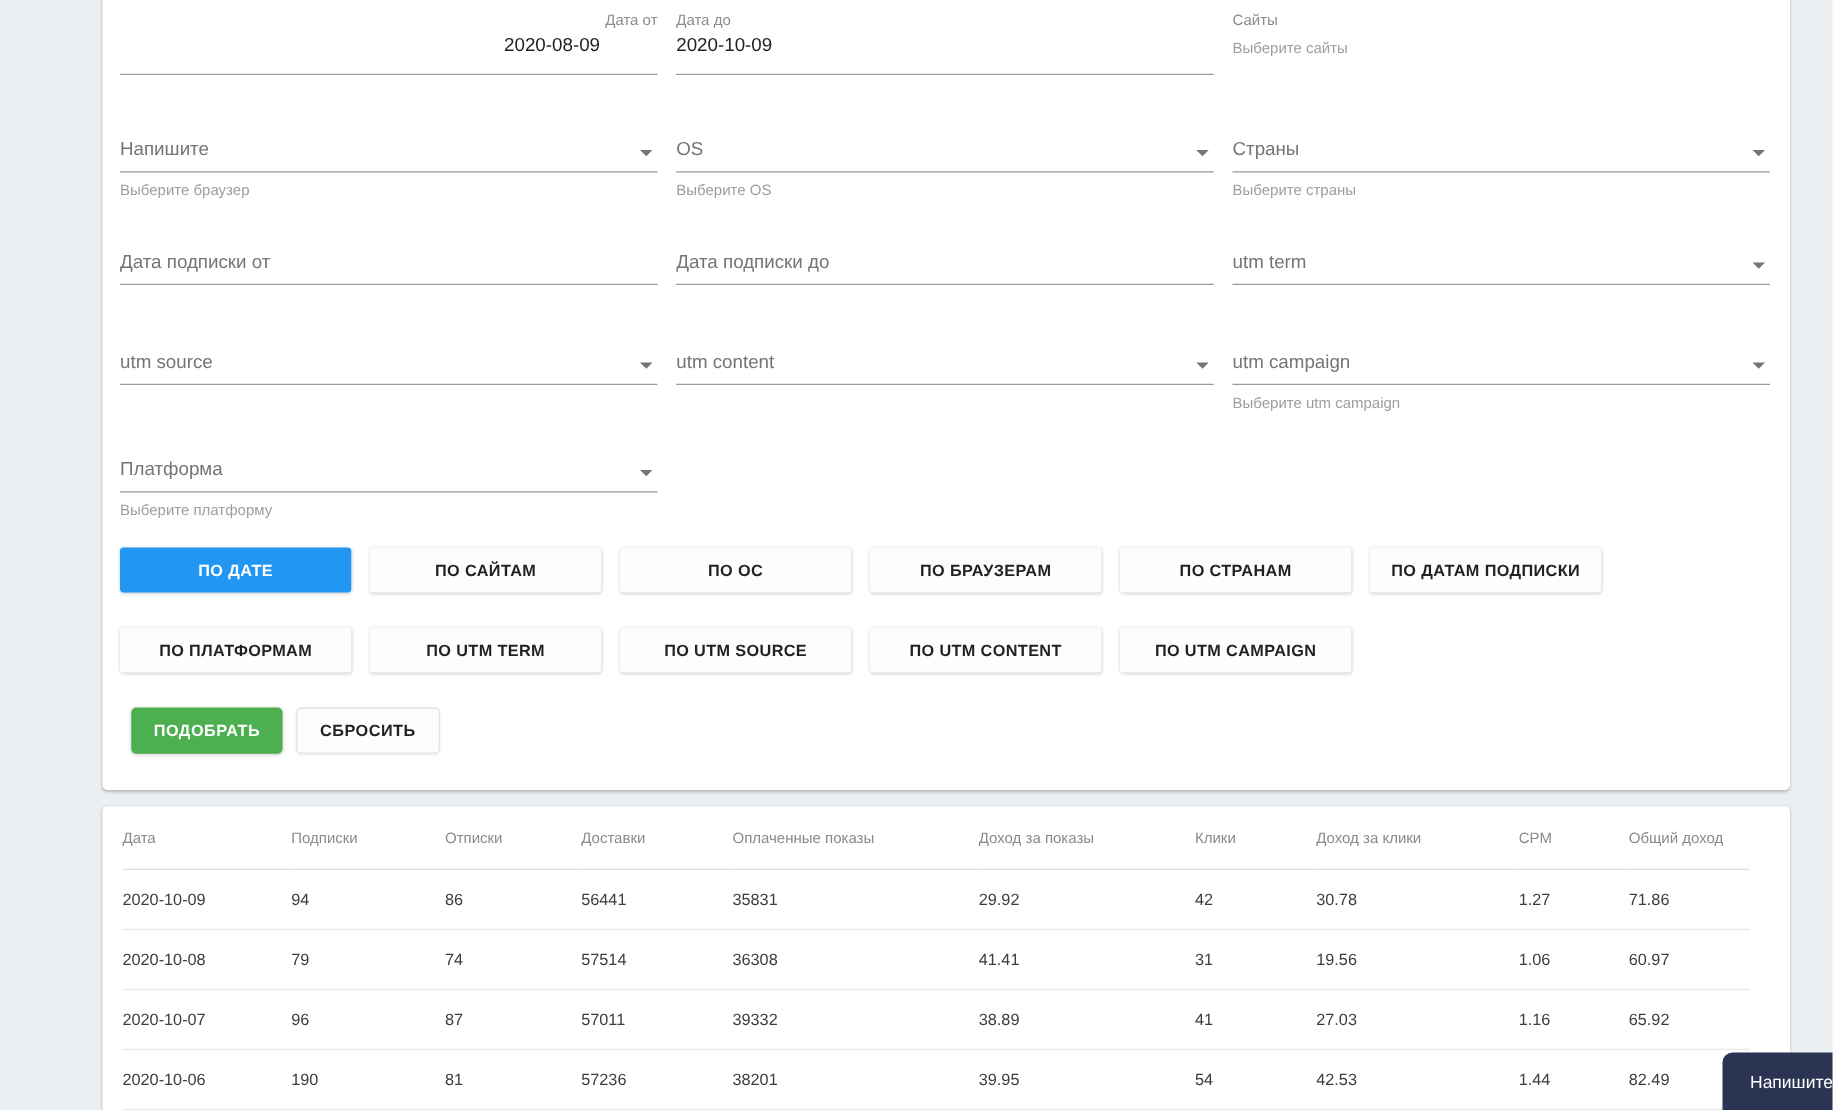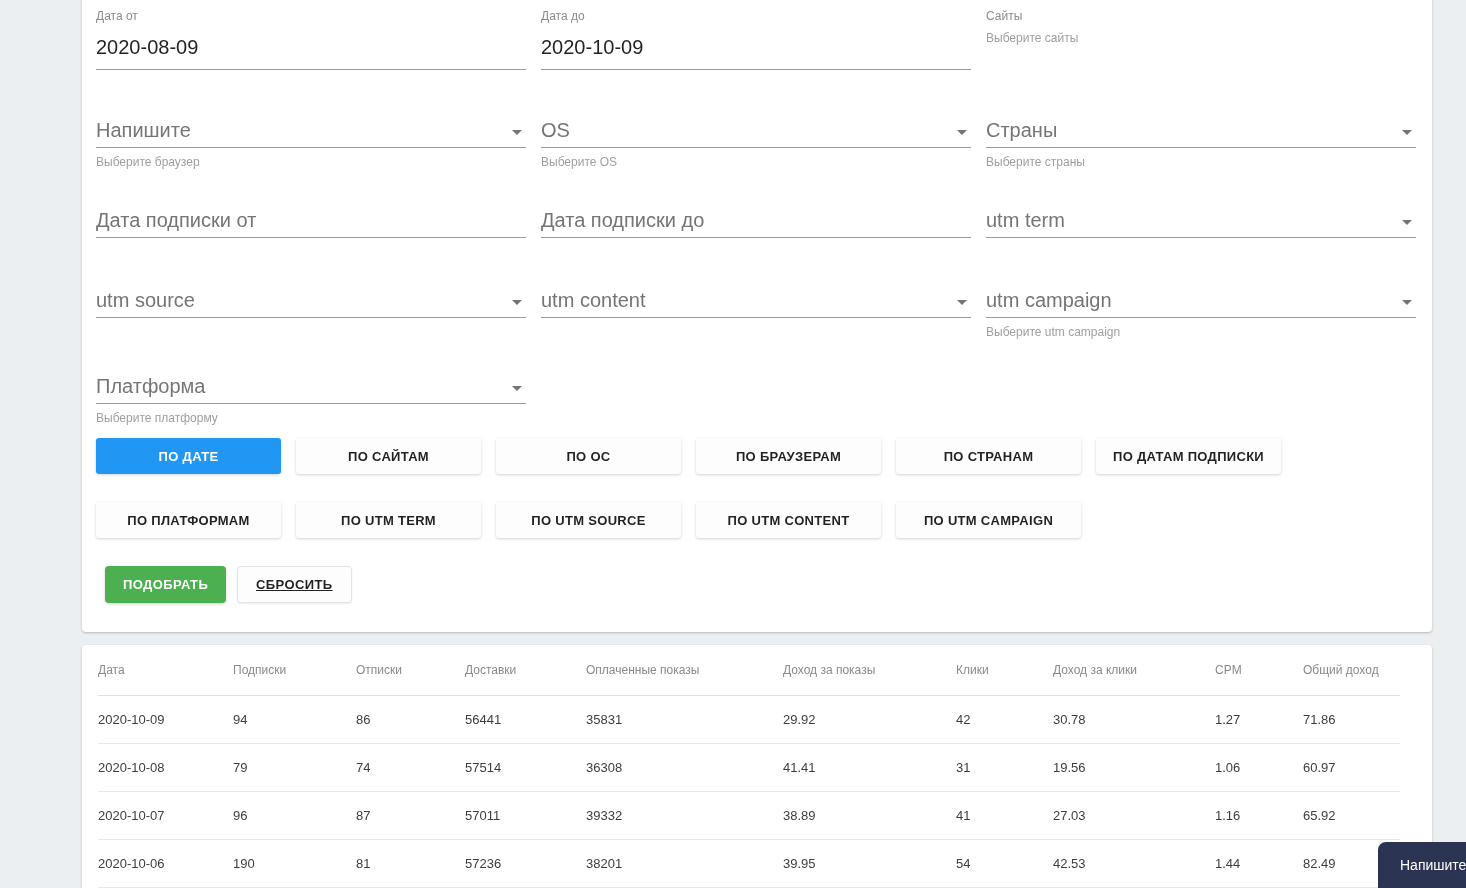--- a/index.html
+++ b/index.html
@@ -14,22 +14,22 @@
     position:absolute; background:#ffffff; border-radius:4px;
     box-shadow:0 1px 3px rgba(0,0,0,.14), 0 1px 2px rgba(0,0,0,.10);
   }
   #filter-card { left:82px; top:-12px; width:1350px; height:644px; }
   #table-card  { left:82px; top:645px; width:1350px; height:260px; }
 
   
   .field { position:absolute; width:430px; }
   .f-label { font-size:12px; line-height:16px; color:#8b8b8b; }
   .f-row { position:relative; border-bottom:1px solid #9a9a9a; cursor:text; }
-  .f-value { font-size:20px; line-height:22px; padding:2px 46px 11px 0;
-             color:rgba(0,0,0,.87); white-space:nowrap; overflow:hidden;margin-top:10px; }
+  .f-value { font-size:15px; line-height:22px; padding:2px 46px 11px 0;
+             color:rgba(0,0,0,.87); white-space:nowrap; overflow:hidden; }
   .sel .f-value { line-height:20px; padding:0 46px 7px 0; color:#757575; }
   .f-hint { font-size:12px; line-height:16px; color:#9e9e9e; margin-top:6px; }
   .caret { position:absolute; right:4px; top:50%; margin-top:-4px;
            width:0; height:0; border-left:5px solid transparent;
            border-right:5px solid transparent; border-top:5px solid #757575;
            cursor:pointer; }
   .clear-x { position:absolute; right:34px; top:50%; margin-top:-12px;
              width:24px; height:24px; text-align:center; line-height:24px;
              font-size:18px; color:#616161; cursor:pointer; }
 
@@ -45,21 +45,21 @@
 
   .action-btn {
     height:37px; border:none; border-radius:4px; cursor:pointer;
     font-family:"Liberation Sans",sans-serif; font-size:13px; font-weight:bold;
     letter-spacing:.4px; padding:0 18px;
   }
   #btn-submit { position:absolute; left:23px; top:578px; background:#4caf50;
                 color:#fff; box-shadow:0 1px 3px rgba(0,0,0,.2); }
   #btn-reset  { position:absolute; left:155px; top:578px; background:#fdfdfd;
                 color:rgba(0,0,0,.87); border:1px solid #e3e3e3;
-                box-shadow:0 1px 2px rgba(0,0,0,.08);text-decoration:underline; }
+                box-shadow:0 1px 2px rgba(0,0,0,.08); }
 
   
   #stats-table { border-collapse:collapse; table-layout:fixed;
                  margin:0 16px; width:1302px; }
   #stats-table th { font-size:12px; font-weight:normal; color:#8a8a8a;
                     text-align:left; height:50px; padding:0 6px 0 0;
                     border-bottom:1px solid #e0e0e0; white-space:nowrap; }
   #stats-table td { font-size:13px; color:#3d3d3d; height:48px;
                     padding:0 6px 0 0; border-bottom:1px solid #e8e8e8;
                     white-space:nowrap; }
@@ -68,21 +68,21 @@
   #chat-widget { position:absolute; left:1378px; top:842px; width:140px;
                  height:52px; background:#2b3452; border-radius:8px 0 0 0;
                  color:#ffffff; font-size:14px; padding:15px 0 0 22px;
                  cursor:pointer; white-space:nowrap; overflow:hidden; }
 </style>
 </head>
 <body>
 
 <div class="card" id="filter-card">
 
-  <div class="field" style="left:14px; top:20px;">
+  <div class="field" style="left:14px; top:20px;text-align:right;">
     <div class="f-label">Дата от</div>
     <div class="f-row">
       <div class="f-value">2020-08-09</div>
     </div>
   </div>
 
   <div class="field" style="left:459px; top:20px;">
     <div class="f-label">Дата до</div>
     <div class="f-row">
       <div class="f-value">2020-10-09</div>

